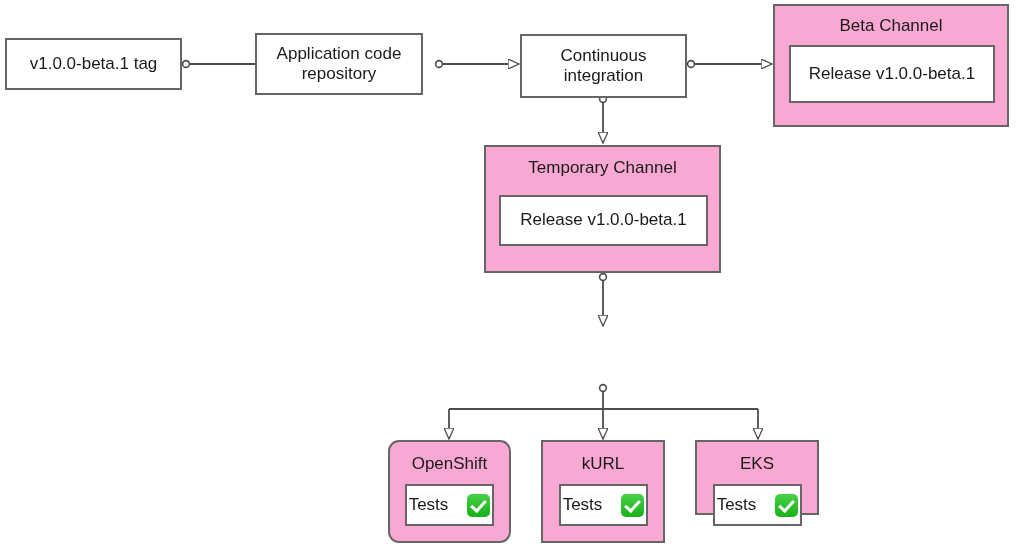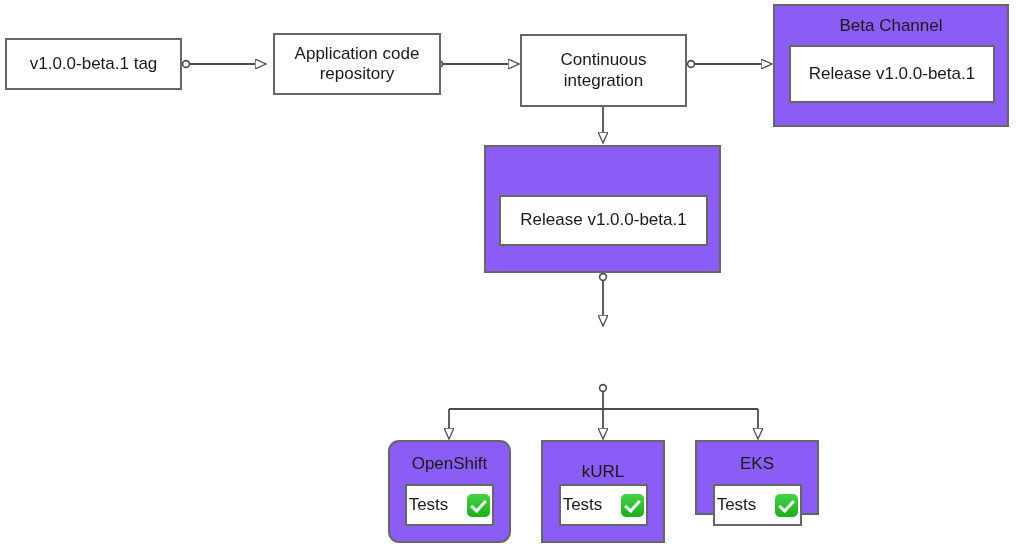--- a/index.html
+++ b/index.html
@@ -37,21 +37,21 @@
     text-align: center;
     font-size: 17px;
     line-height: 1.2;
     color: #1a1a1a;
     z-index: 2;
   }
   .group {
     position: absolute;
     box-sizing: border-box;
     border: 2px solid #666666;
-    background: #8b5cf6;
+    background: #f9a8d4;
     z-index: 1;
   }
   .group-title {
     position: absolute;
     left: 0;
     right: 0;
     text-align: center;
     font-size: 17px;
     color: #1a1a1a;
   }
@@ -133,54 +133,55 @@
       <line x1="449" y1="409" x2="449" y2="439" stroke="#4d4d4d" stroke-width="1.8" marker-end="url(#arrow)"></line>
       <line x1="603" y1="409" x2="603" y2="439" stroke="#4d4d4d" stroke-width="1.8" marker-end="url(#arrow)"></line>
       <line x1="758" y1="409" x2="758" y2="439" stroke="#4d4d4d" stroke-width="1.8" marker-end="url(#arrow)"></line>
     </g>
   </svg>
 
   <div class="node" style="left:5px; top:38px; width:177px; height:52px;">
     <span>v1.0.0-beta.1 tag</span>
   </div>
 
-  <div class="node" style="left:273px; top:33px; width:168px; height:62px; padding:0 12px;">
+  <div class="node" style="left:255px; top:33px; width:168px; height:62px; padding:0 12px;">
     <span>Application code repository</span>
   </div>
 
-  <div class="node" style="left:520px; top:34px; width:167px; height:73px; padding:0 28px;justify-content:center;">
+  <div class="node" style="left:520px; top:34px; width:167px; height:64px; padding:0 28px;justify-content:center;">
     <span>Continuous integration</span>
   </div>
 
   <div class="group" style="left:773px; top:4px; width:236px; height:123px;">
     <div class="group-title" style="top:10px;">Beta Channel</div>
     <div class="node" style="left:14px; top:39px; width:206px; height:58px;">
       <span>Release v1.0.0-beta.1</span>
     </div>
   </div>
 
   <div class="group" style="left:484px; top:145px; width:237px; height:128px;">
+    <div class="group-title" style="top:11px;">Temporary Channel</div>
     <div class="node" style="left:13px; top:48px; width:209px; height:51px;">
       <span>Release v1.0.0-beta.1</span>
     </div>
   </div>
 
 
   <div class="group" style="left:388px; top:440px; width:123px; height:103px;border-radius:11px;">
     <div class="group-title" style="top:12px;">OpenShift</div>
     <div class="node" style="left:15px; top:42px; width:89px; height:42px;">
       <span class="tests-inner">
         <span>Tests</span>
         <span class="check-badge"></span>
       </span>
     </div>
   </div>
 
   <div class="group" style="left:541px; top:440px; width:124px; height:103px;">
-    <div class="group-title" style="top:20px;">kURL</div>
+    <div class="group-title" style="top:12px;">kURL</div>
     <div class="node" style="left:16px; top:42px; width:89px; height:42px;">
       <span class="tests-inner">
         <span>Tests</span>
         <span class="check-badge"></span>
       </span>
     </div>
   </div>
 
   <div class="group" style="left:695px; top:440px; width:124px; height:75px;">
     <div class="group-title" style="top:12px;">EKS</div>

